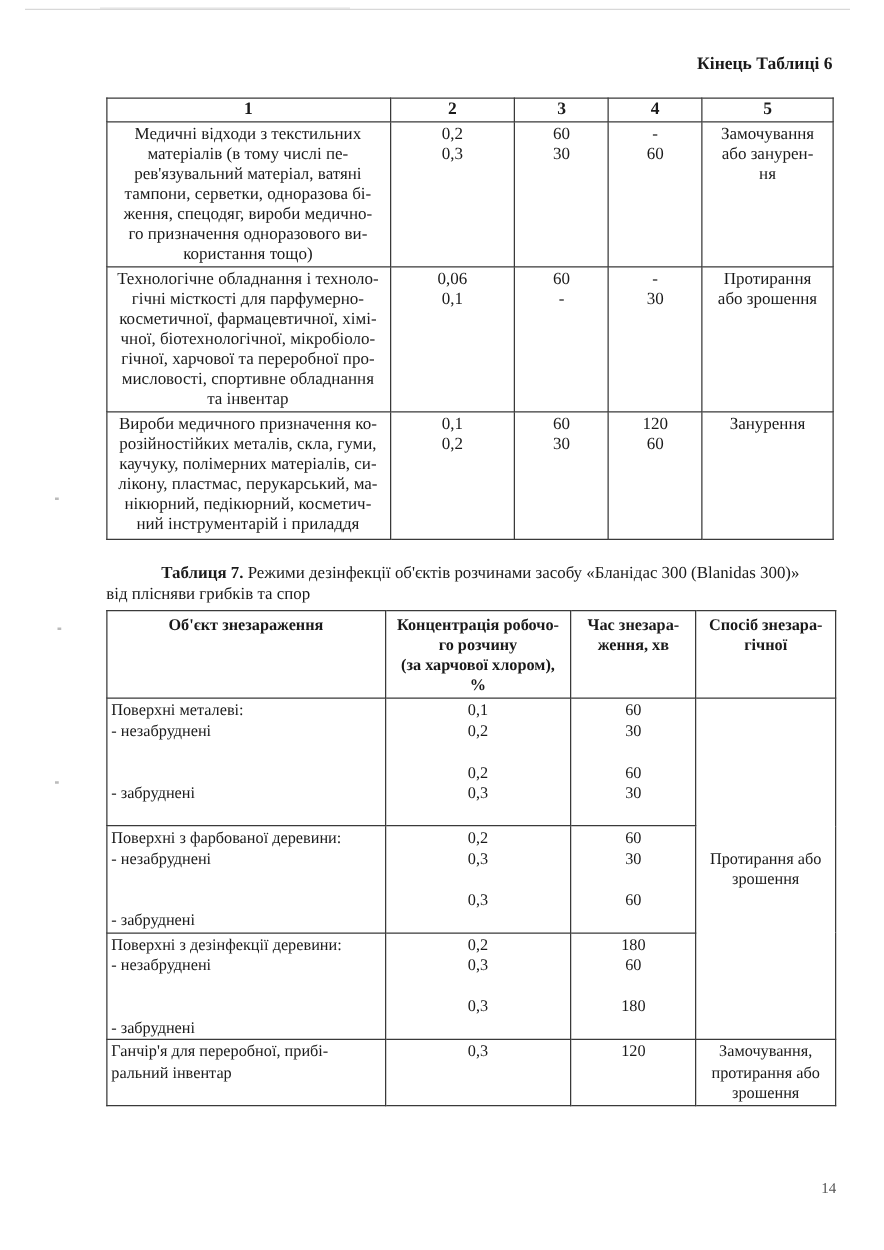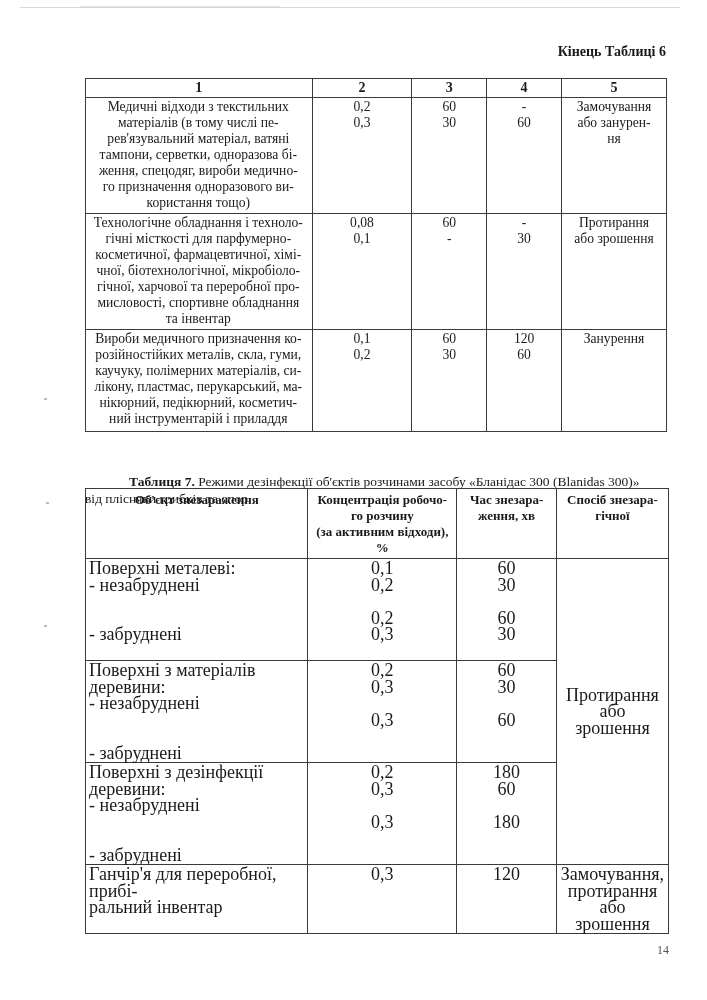--- a/index.html
+++ b/index.html
@@ -12,27 +12,27 @@
   .cont-label { position: absolute; top: 44px; right: 41px; font-weight: bold; font-size: 14px; }
 
   table { border-collapse: collapse; position: absolute; font-size: 13.6px; line-height: 16px; }
   td, th { border: 1.3px solid #3a3a3a; vertical-align: top; padding: 1px 3px 1px 3px; }
 
   #t6 { top: 78px; left: 85px; width: 582px; }
   #t6 th { font-weight: bold; text-align: center; font-size: 14px; padding: 1px 2px; height: 16px; }
   #t6 td.c { text-align: center; }
   #t6 td.l { text-align: center; padding-left: 2px; }
 
-  .caption { position: absolute; top: 473px; left: 85px; width: 590px; font-size: 13.5px; line-height: 17px; }
+  .caption { position: absolute; top: 449px; left: 85px; width: 590px; font-size: 13.5px; line-height: 17px; }
   .caption .indent { display: inline-block; width: 44px; }
   .caption b { font-weight: bold; }
 
   #t7 { top: 488px; left: 85px; width: 584px; padding-left: 20px; }
   #t7 th { font-weight: bold; text-align: center; vertical-align: top; font-size: 13px; line-height: 16px; padding: 3px 3px 2px 3px; }
-  #t7 td { font-size: 18px; line-height: 16.5px; }
+  #t7 td { font-size: 13px; line-height: 16.5px; }
   #t7 td.c { text-align: center; }
   #t7 td.m { text-align: center; vertical-align: middle; }
   .gap { height: 16.5px; }
 
   .page-num { position: absolute; top: 943px; left: 657px; font-size: 12px; color: #555; }
 </style>
 </head>
 <body>
 
 <div class="scan-top2"></div>
@@ -91,21 +91,21 @@
         <td class="l">
           <div>Технологічне обладнання і техноло-</div>
           <div>гічні місткості для парфумерно-</div>
           <div>косметичної, фармацевтичної, хімі-</div>
           <div>чної, біотехнологічної, мікробіоло-</div>
           <div>гічної, харчової та переробної про-</div>
           <div>мисловості, спортивне обладнання</div>
           <div>та інвентар</div>
         </td>
         <td class="c">
-          <div>0,08</div>
+          <div>0,06</div>
           <div>0,1</div>
         </td>
         <td class="c">
           <div>60</div>
           <div>-</div>
         </td>
         <td class="c">
           <div>-</div>
           <div>30</div>
         </td>
@@ -153,21 +153,21 @@
       <col style="width:149px">
       <col style="width:100px">
       <col style="width:112px">
   </colgroup>
   <tbody>
       <tr style="height:70px">
     <th>Об'єкт знезараження</th>
     <th class="mlines">
           <div>Концентрація робочо-</div>
           <div>го розчину</div>
-          <div>(за активним відходи),</div>
+          <div>(за харчової хлором),</div>
           <div>%</div>
         </th>
     <th class="mlines">
           <div>Час знезара-</div>
           <div>ження, хв</div>
         </th>
     <th class="mlines">
           <div>Спосіб знезара-</div>
           <div>гічної</div>
         </th>
@@ -197,21 +197,21 @@
           <div>60</div>
           <div>30</div>
         </td>
         <td class="m" rowspan="3">
           <div>Протирання або</div>
           <div>зрошення</div>
         </td>
       </tr>
       <tr>
         <td>
-          <div>Поверхні з матеріалів деревини:</div>
+          <div>Поверхні з фарбованої деревини:</div>
           <div>- незабруднені</div>
           <div class="gap"></div>
           <div class="gap"></div>
           <div>- забруднені</div>
         </td>
         <td class="c">
           <div>0,2</div>
           <div>0,3</div>
           <div class="gap"></div>
           <div>0,3</div>

